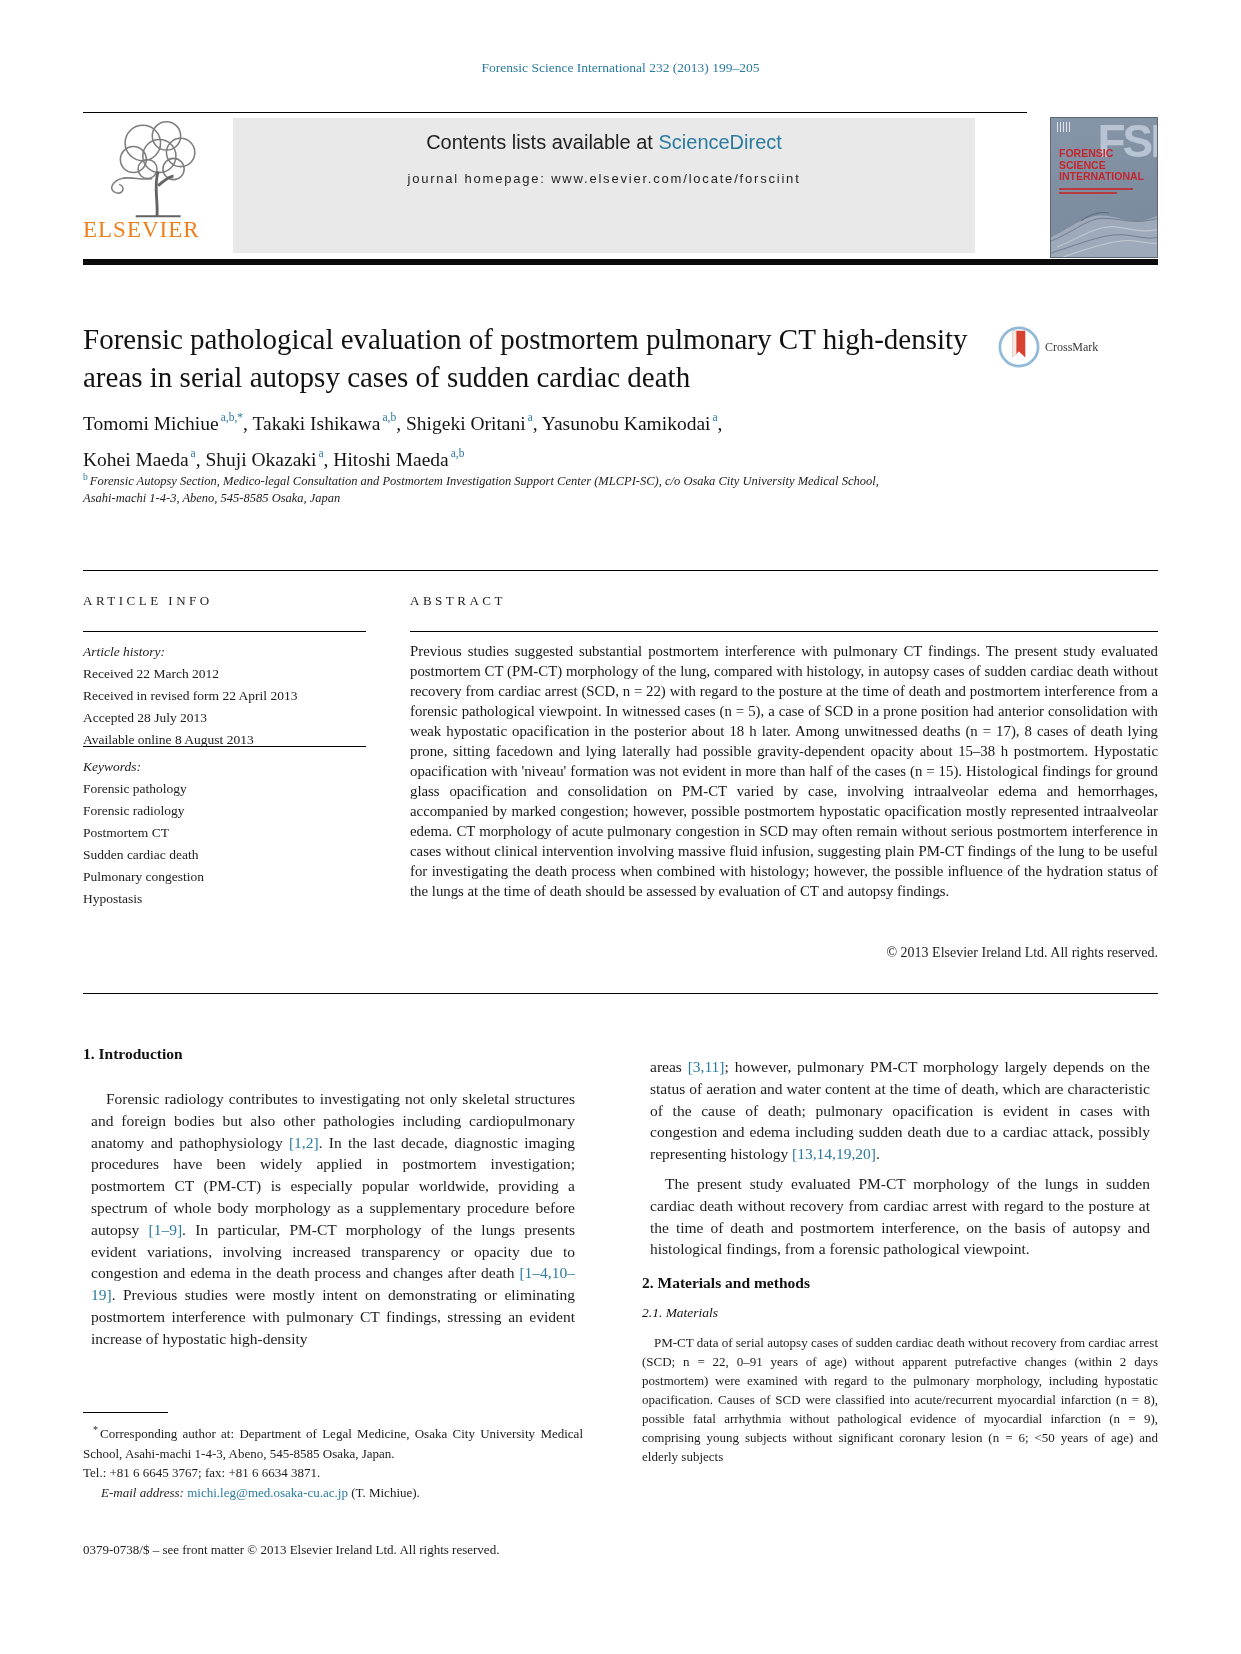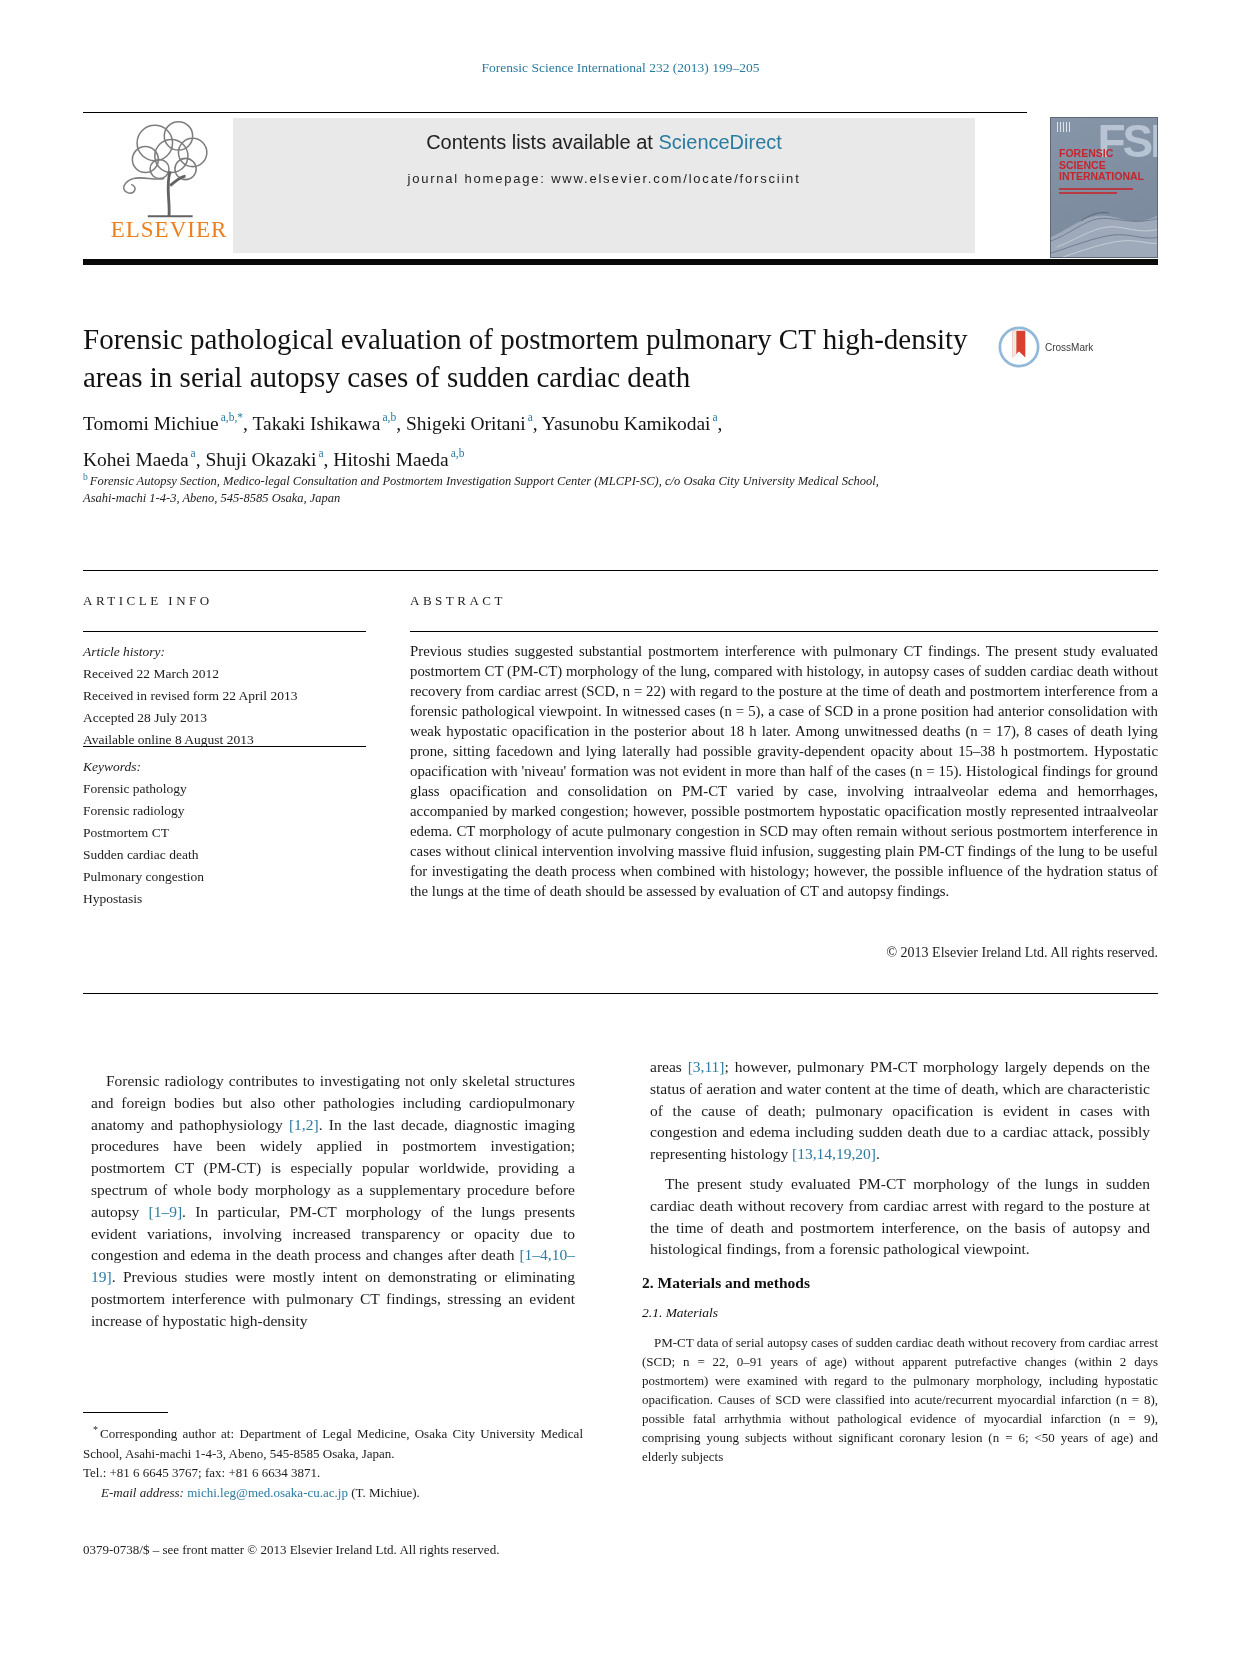--- a/index.html
+++ b/index.html
@@ -7,21 +7,21 @@
         font-family:"Liberation Serif","DejaVu Serif",serif;color:#1c1c1c;}
   .teal{color:#2b7aa0;}
   .rule{position:absolute;height:1px;background:#000;}
 
   
   .citation{position:absolute;top:60px;left:83px;width:1075px;text-align:center;
             font-size:13.5px;color:#2b7aa0;}
   .top-rule{top:112px;left:83px;width:944px;}
 
   .banner{position:absolute;top:117px;left:83px;width:1075px;height:141px;}
-  .logo{position:absolute;left:12px;top:0;width:148px;height:141px;text-align:center;}
+  .logo{position:absolute;left:0;top:0;width:148px;height:141px;}
   .logo svg{display:block;margin:0 auto;}
   .elsevier-word{font-size:23px;color:#ee7f1d;letter-spacing:1px;margin-top:-4px;
                  font-family:"Liberation Serif",serif;}
   .banner-gray{position:absolute;left:150px;top:1px;width:742px;height:135px;background:#e9e9e9;}
   .contents-line{margin-top:13px;text-align:center;font-family:"Liberation Sans",sans-serif;
                  font-size:20px;color:#222;}
   .banner-title{margin-top:13px;text-align:center;font-size:30px;color:#151515;}
   .homepage{margin-top:17px;text-align:center;font-family:"Liberation Sans",sans-serif;
             font-size:13px;letter-spacing:1.8px;color:#222;}
 
@@ -39,21 +39,21 @@
   .cover-sub{position:absolute;top:70px;left:8px;width:74px;}
   .cover-sub div{height:2px;background:#c5252c;margin-bottom:2px;opacity:.8;}
   .cover svg{position:absolute;bottom:0;left:0;}
 
   .thick-bar{position:absolute;top:259px;left:83px;width:1075px;height:6px;background:#0a0a0a;}
 
   
   .art-title{position:absolute;top:320px;left:83px;width:885px;font-size:29px;
              line-height:38px;color:#121212;}
   .crossmark{position:absolute;top:326px;left:998px;width:150px;display:flex;align-items:center;}
-  .cm-label{font-family:Liberation Sans, sans-serif;font-size:10px;color:#3a3a3a;margin-left:5px;}
+  .cm-label{font-family:Liberation Serif, serif;font-size:12px;color:#3a3a3a;margin-left:5px;}
   .authors{position:absolute;top:403px;left:83px;width:960px;font-size:19.5px;line-height:31px;color:#141414;}
   .authors sup{font-size:11.5px;color:#2b7aa0;position:relative;top:-1px;margin-left:2px;}
   .affils{position:absolute;top:469px;left:83px;width:1020px;font-style:italic;
           font-size:12.5px;line-height:17px;color:#222;}
   .affils sup{font-style:normal;font-size:9.5px;color:#2b7aa0;margin-right:2px;}
 
   .rule-a{top:570px;left:83px;width:1075px;}
 
   
   .info-col{position:absolute;left:83px;top:593px;width:283px;}
@@ -213,20 +213,21 @@
   <div class="abs-col">
     <div class="sec-heading">ABSTRACT</div>
     <div class="mini-rule"></div>
     <div class="abs-text">Previous studies suggested substantial postmortem interference with pulmonary CT findings. The present study evaluated postmortem CT (PM-CT) morphology of the lung, compared with histology, in autopsy cases of sudden cardiac death without recovery from cardiac arrest (SCD, n = 22) with regard to the posture at the time of death and postmortem interference from a forensic pathological viewpoint. In witnessed cases (n = 5), a case of SCD in a prone position had anterior consolidation with weak hypostatic opacification in the posterior about 18 h later. Among unwitnessed deaths (n = 17), 8 cases of death lying prone, sitting facedown and lying laterally had possible gravity-dependent opacity about 15–38 h postmortem. Hypostatic opacification with 'niveau' formation was not evident in more than half of the cases (n = 15). Histological findings for ground glass opacification and consolidation on PM-CT varied by case, involving intraalveolar edema and hemorrhages, accompanied by marked congestion; however, possible postmortem hypostatic opacification mostly represented intraalveolar edema. CT morphology of acute pulmonary congestion in SCD may often remain without serious postmortem interference in cases without clinical intervention involving massive fluid infusion, suggesting plain PM-CT findings of the lung to be useful for investigating the death process when combined with histology; however, the possible influence of the hydration status of the lungs at the time of death should be assessed by evaluation of CT and autopsy findings.</div>
     <div class="abs-copyright">© 2013 Elsevier Ireland Ltd. All rights reserved.</div>
   </div>
 
   <div class="rule mid-rule"></div>
 
   <div class="col-left">
+    <div class="body-h1">1. Introduction</div>
     <p class="body-p indent"><span>Forensic radiology contributes to investigating not only skeletal structures and foreign bodies but also other pathologies including cardiopulmonary anatomy and pathophysiology </span><span class="ref">[1,2]</span><span>. In the last decade, diagnostic imaging procedures have been widely applied in postmortem investigation; postmortem CT (PM-CT) is especially popular worldwide, providing a spectrum of whole body morphology as a supplementary procedure before autopsy </span><span class="ref">[1–9]</span><span>. In particular, PM-CT morphology of the lungs presents evident variations, involving increased transparency or opacity due to congestion and edema in the death process and changes after death </span><span class="ref">[1–4,10–19]</span><span>. Previous studies were mostly intent on demonstrating or eliminating postmortem interference with pulmonary CT findings, stressing an evident increase of hypostatic high-density</span></p>
   </div>
 
   <div class="col-right">
     <p class="body-p"><span>areas </span><span class="ref">[3,11]</span><span>; however, pulmonary PM-CT morphology largely depends on the status of aeration and water content at the time of death, which are characteristic of the cause of death; pulmonary opacification is evident in cases with congestion and edema including sudden death due to a cardiac attack, possibly representing histology </span><span class="ref">[13,14,19,20]</span><span>.</span></p>
     <p class="body-p indent">The present study evaluated PM-CT morphology of the lungs in sudden cardiac death without recovery from cardiac arrest with regard to the posture at the time of death and postmortem interference, on the basis of autopsy and histological findings, from a forensic pathological viewpoint.</p>
     <div class="body-h1 h-mm">2. Materials and methods</div>
     <div class="body-h2">2.1. Materials</div>
     <p class="small-p">PM-CT data of serial autopsy cases of sudden cardiac death without recovery from cardiac arrest (SCD; n = 22, 0–91 years of age) without apparent putrefactive changes (within 2 days postmortem) were examined with regard to the pulmonary morphology, including hypostatic opacification. Causes of SCD were classified into acute/recurrent myocardial infarction (n = 8), possible fatal arrhythmia without pathological evidence of myocardial infarction (n = 9), comprising young subjects without significant coronary lesion (n = 6; &lt;50 years of age) and elderly subjects</p>
   </div>

